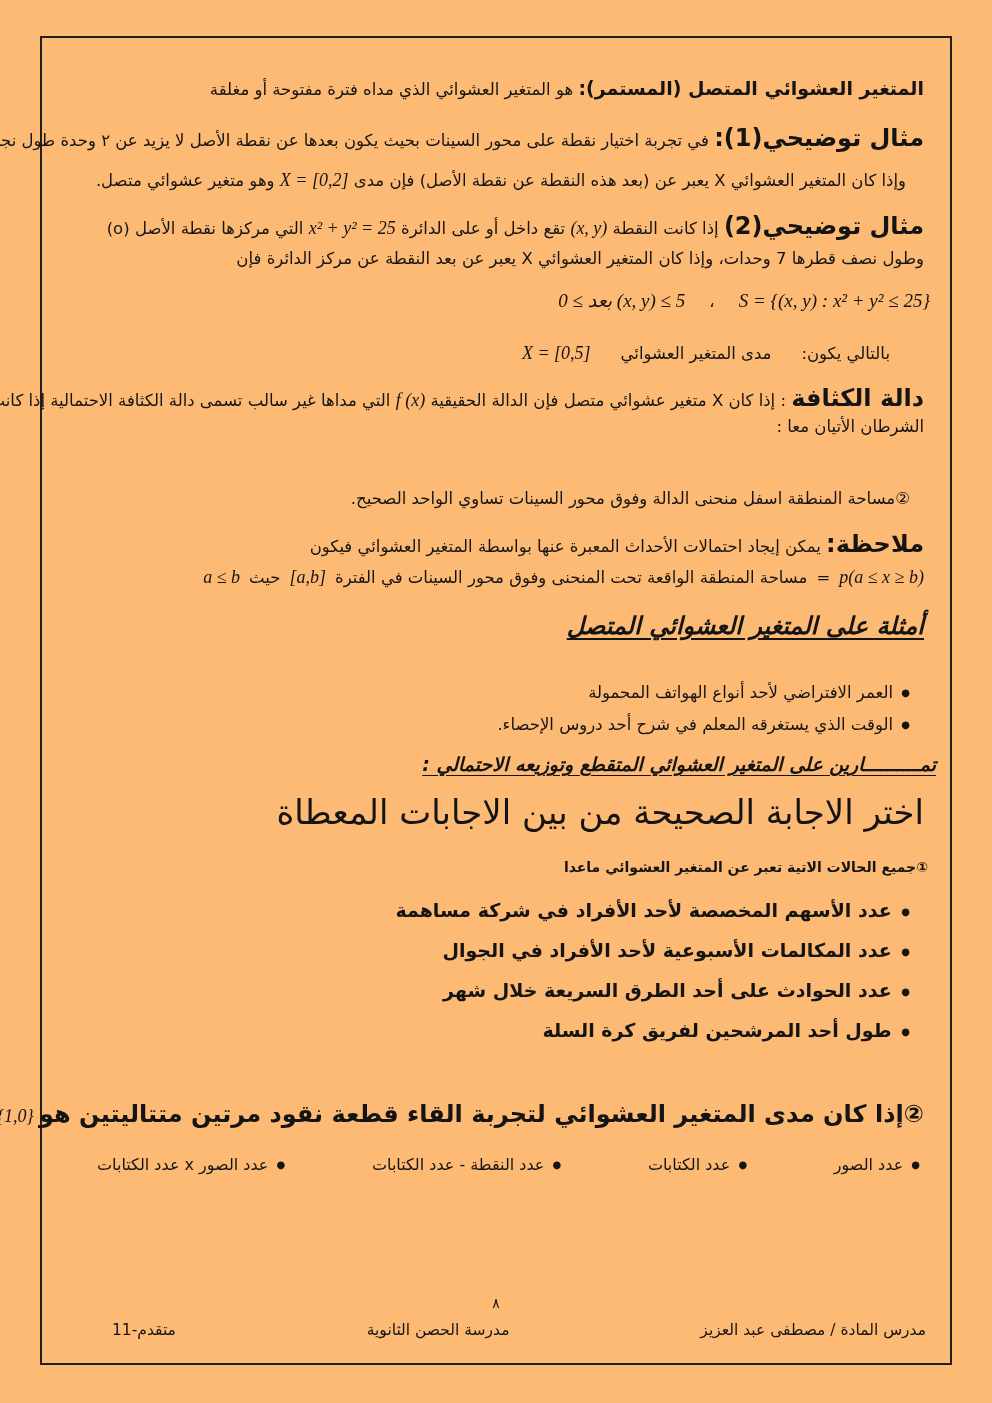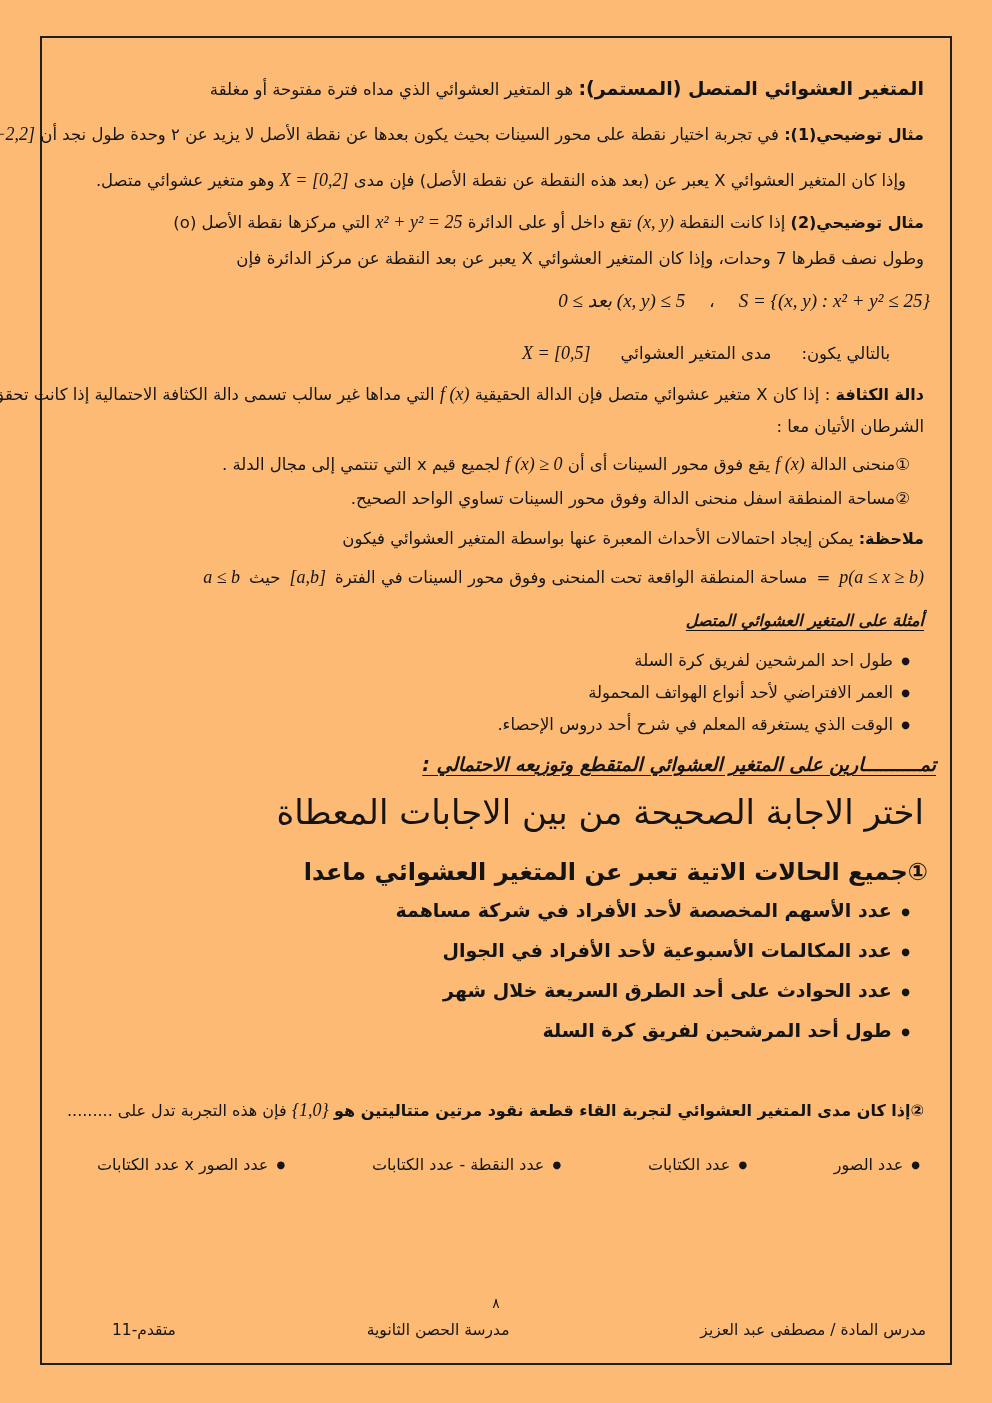--- a/index.html
+++ b/index.html
@@ -5,23 +5,23 @@
   * { margin:0; padding:0; box-sizing:border-box; }
   html,body { width:992px; height:1403px; background:#ffffff; }
   body { font-family:"DejaVu Sans", sans-serif; color:#141414; }
   .sheet { position:relative; width:992px; height:1403px; background:#fdba74; overflow:hidden; }
   .frame { position:absolute; left:40px; top:36px; right:40px; bottom:38px; border:2px solid #1f1f1f; }
   .line { position:absolute; right:26px; direction:rtl; text-align:right; white-space:nowrap; font-size:16.5px; line-height:1.35; }
   .flex { display:flex; align-items:baseline; }
   .b { font-weight:bold; }
   .u { text-decoration:underline; text-underline-offset:4px;font-style:italic; }
   .fs16 { font-size:16px; }
-  .fs18 { font-size:16px; }
+  .fs18 { font-size:24px; }
   .fs19 { font-size:19px; }
-  .fs20 { font-size:24px; }
+  .fs20 { font-size:14px; }
   .choose { font-size:34px; letter-spacing:0.5px; }
   .math { font-family:"Liberation Serif","DejaVu Serif",serif; font-style:italic; font-size:18px; unicode-bidi:isolate; }
   .math.fs19 { font-size:19px; }
   .bullet { font-size:10px; margin-left:3px; vertical-align:2px; font-style:normal; }
   .opt { direction:rtl; white-space:nowrap;text-align:center; }
 </style>
 </head>
 <body>
 
 <div class="sheet">
@@ -73,27 +73,20 @@
       <span class="b fs18">دالة الكثافة</span>
       <span>: إذا كان X متغير عشوائي متصل فإن الدالة الحقيقية</span>
       <span class="math" dir="ltr">f (x)</span>
       <span>التي مداها غير سالب تسمى دالة الكثافة الاحتمالية إذا كانت تحقق</span>
     </div>
 
     <div class="line" style="top:378px">
       <span>الشرطان الأتيان معا :</span>
     </div>
 
-    <div class="line" style="top:414px; right:40px">
-      <span>①منحنى الدالة</span>
-      <span class="math" dir="ltr">f (x)</span>
-      <span>يقع فوق محور السينات أى أن</span>
-      <span class="math" dir="ltr">f (x) ≥ 0</span>
-      <span>لجميع قيم x التي تنتمي إلى مجال الدلة .</span>
-    </div>
 
     <div class="line" style="top:450px; right:40px">
       <span>②مساحة المنطقة اسفل منحنى الدالة وفوق محور السينات تساوي الواحد الصحيح.</span>
     </div>
 
     <div class="line" style="top:490px">
       <span class="b fs18">ملاحظة:</span>
       <span>يمكن إيجاد احتمالات الأحداث المعبرة عنها بواسطة المتغير العشوائي فيكون</span>
     </div>
 
@@ -103,24 +96,20 @@
       <span>مساحة المنطقة الواقعة تحت المنحنى وفوق محور السينات في الفترة</span>
       <span class="math" dir="ltr">[a,b]</span>
       <span>حيث</span>
       <span class="math" dir="ltr">a ≤ b</span>
     </div>
 
     <div class="line" style="top:572px">
       <span class="b u fs18">أمثلة على المتغير العشوائي المتصل</span>
     </div>
 
-    <div class="line" style="top:612px; right:40px">
-      <span class="bullet">●</span>
-      <span>طول احد المرشحين لفريق كرة السلة</span>
-    </div>
     <div class="line" style="top:644px; right:40px">
       <span class="bullet">●</span>
       <span>العمر الافتراضي لأحد أنواع الهواتف المحمولة</span>
     </div>
     <div class="line" style="top:676px; right:40px">
       <span class="bullet">●</span>
       <span>الوقت الذي يستغرقه المعلم في شرح أحد دروس الإحصاء.</span>
     </div>
 
     <div class="line" style="top:714px; right:14px">

